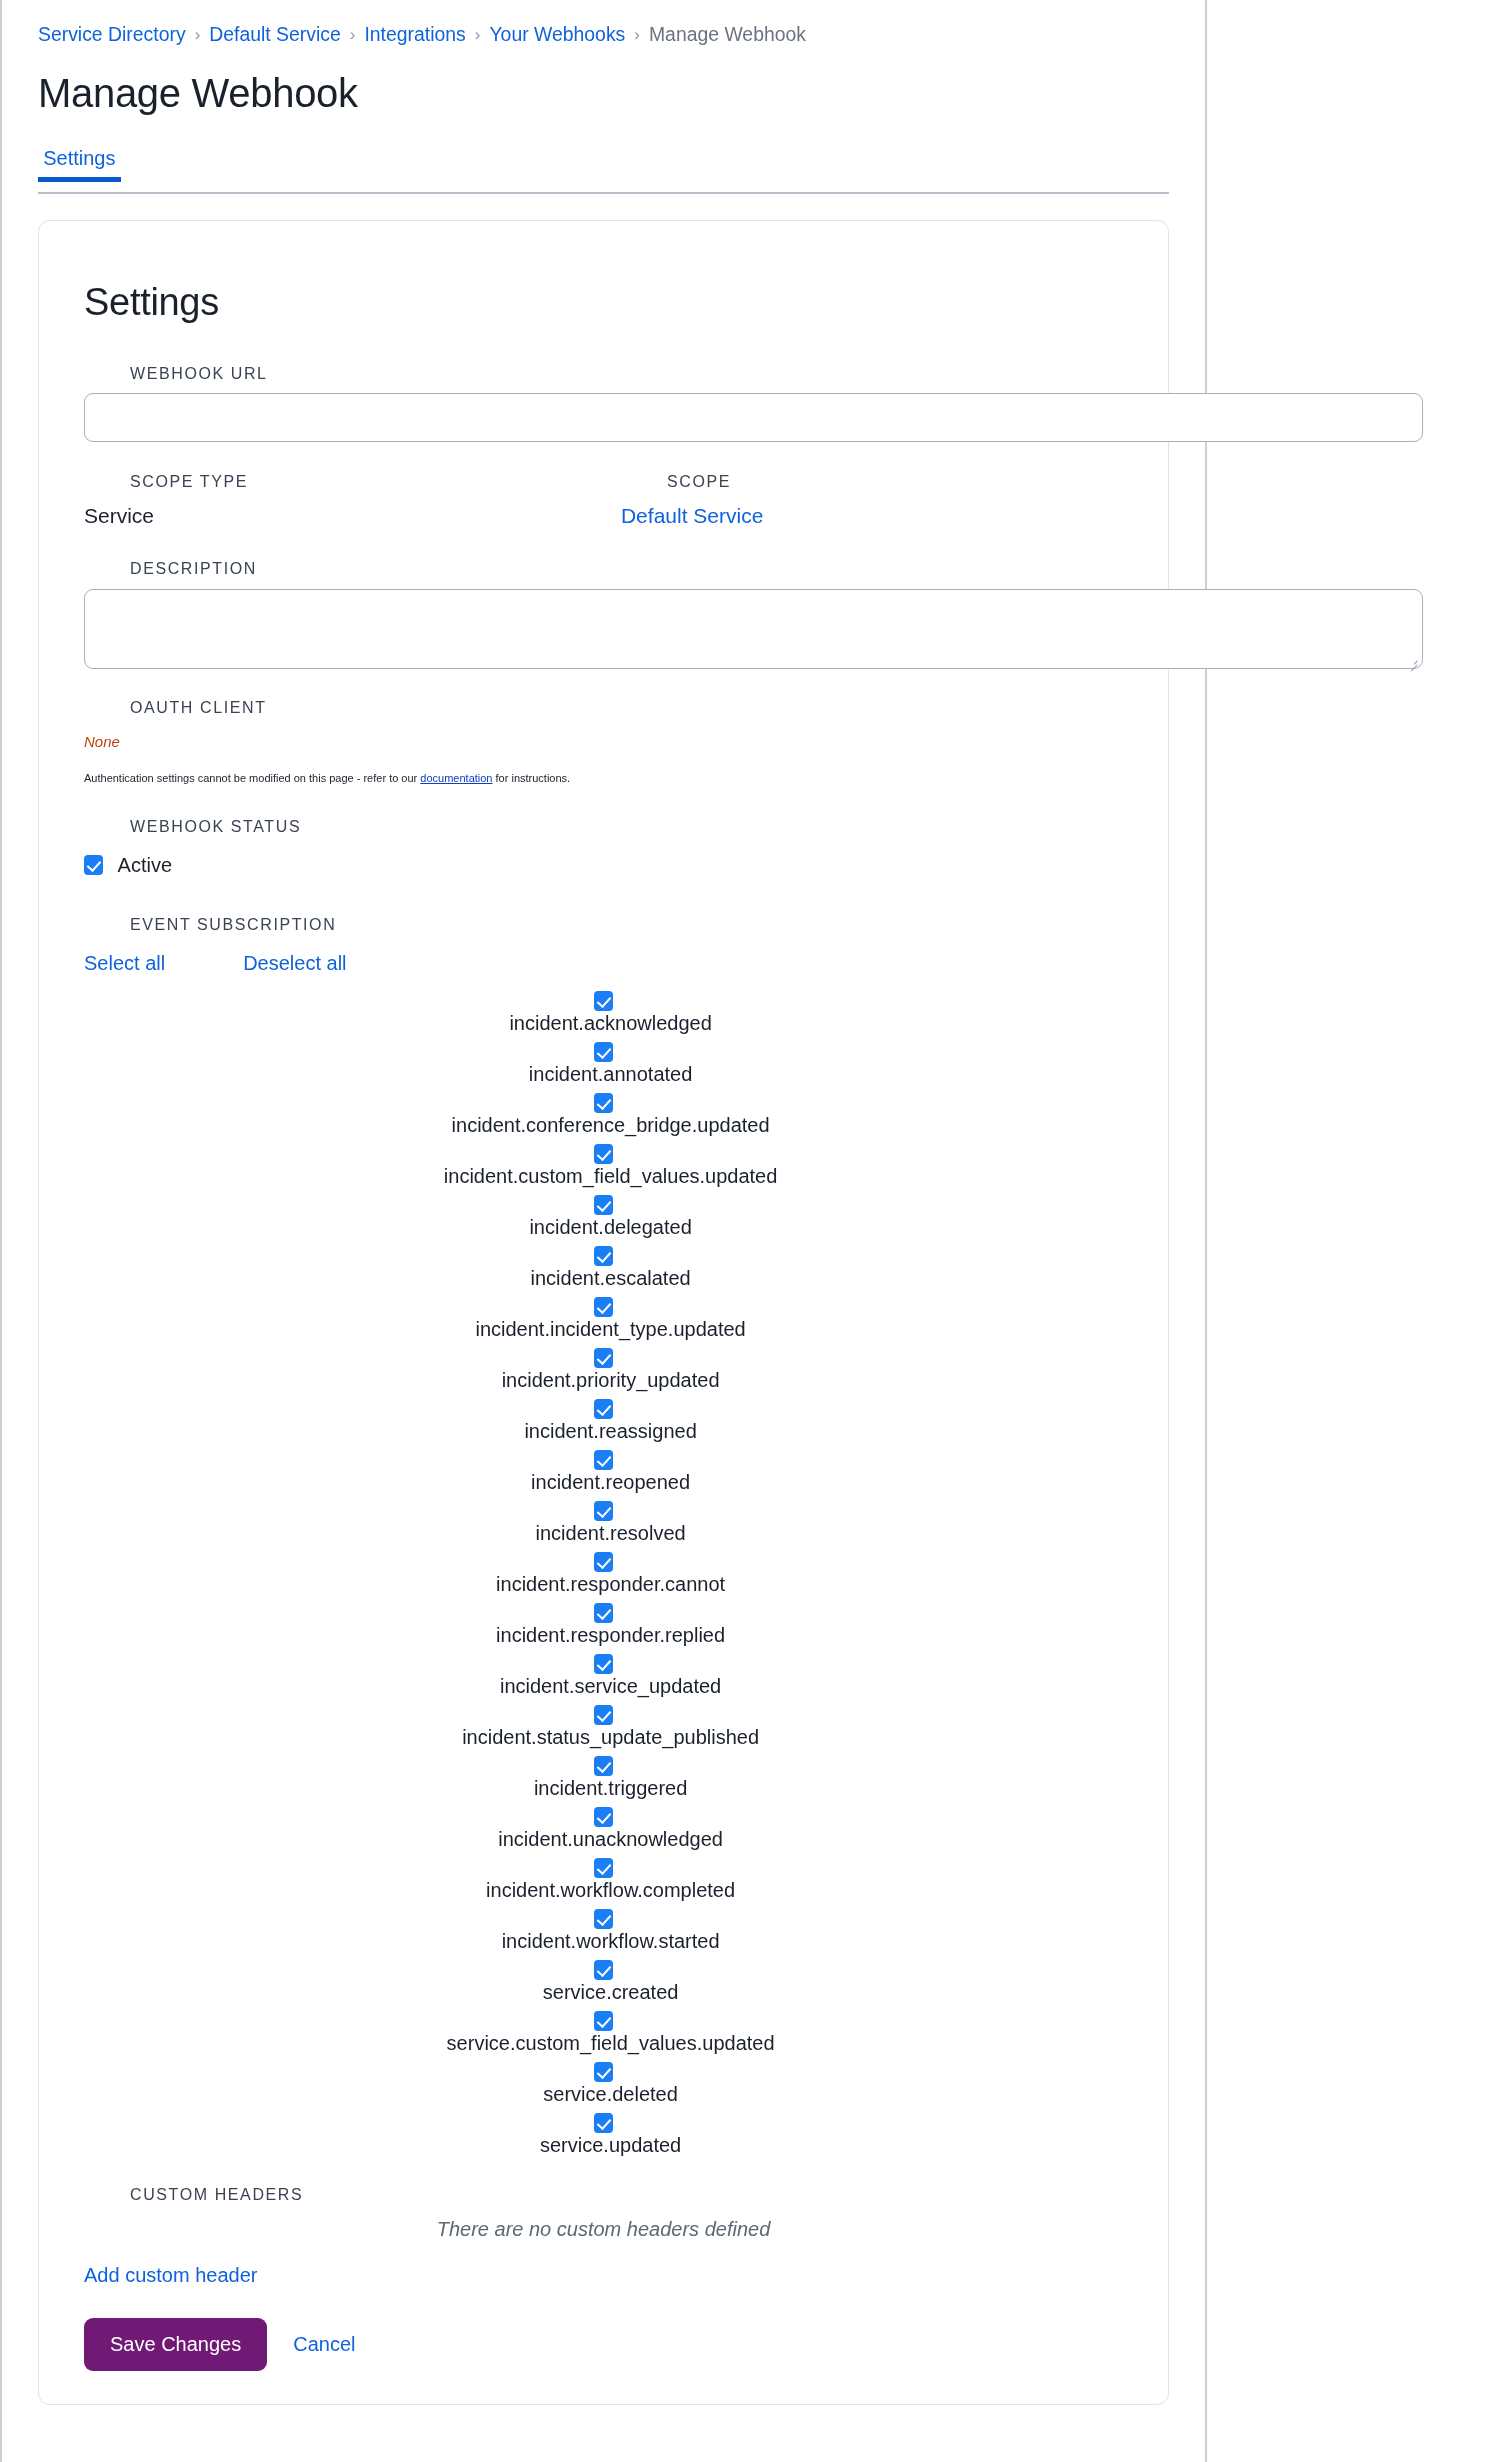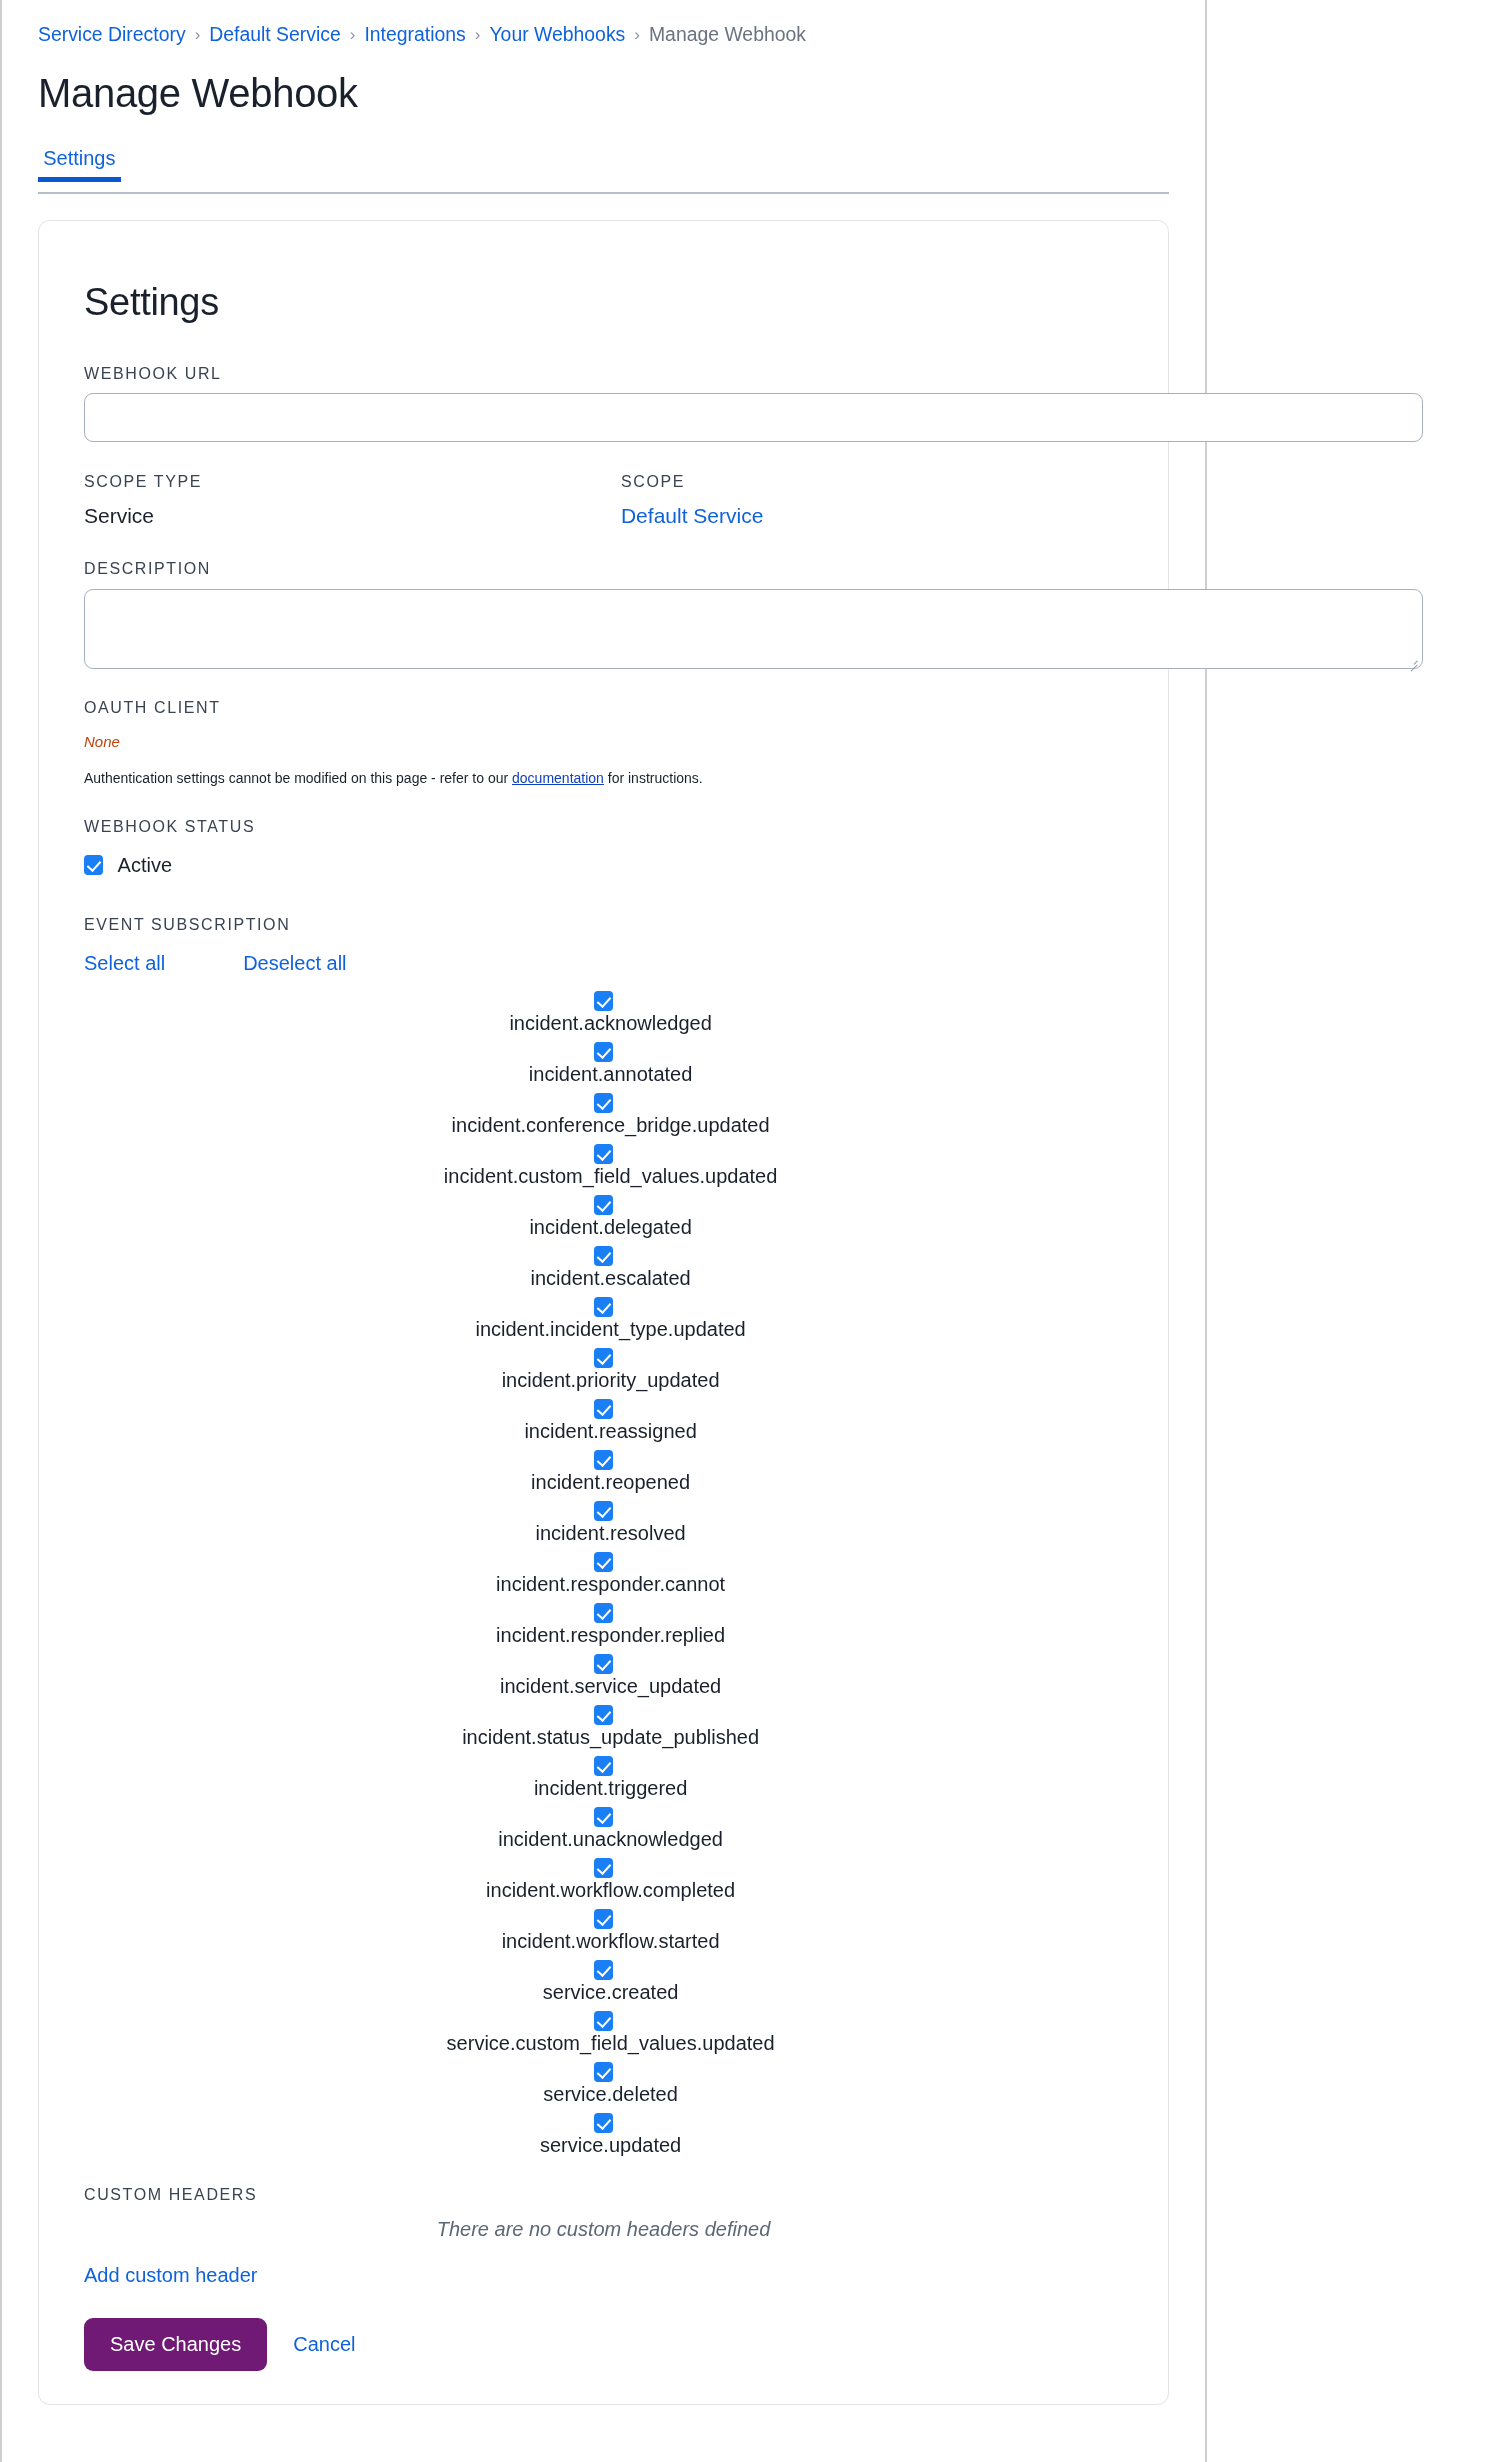--- a/index.html
+++ b/index.html
@@ -119,20 +119,21 @@
   }
 
   
   .field-label {
     font-size: 16px;
     line-height: 19.4px;
     letter-spacing: 1.6px;
     color: #3a4352;
     text-transform: uppercase;
     font-weight: 400;
+    margin-left: 46px;
   }
 
   .input-box {
     margin-top: 10.4px;
     height: 49px;
     border: 1.3px solid #a7b0be;
     border-radius: 9px;
     background: #ffffff;
     box-sizing: border-box;
     width: 1339px;
@@ -188,21 +189,21 @@
   .value-none {
     margin-top: 11.6px;
     font-size: 15px;
     line-height: 26px;
     color: #c2410c;
     font-style: italic;
   }
 
   .helper-text {
     margin-top: 13px;
-    font-size: 14px;
+    font-size: 11px;
     line-height: 21px;
     color: #1b212c;
   }
   .helper-text a {
     color: #0f3fbe;
     text-decoration: underline;
     cursor: pointer;
   }
 
   

